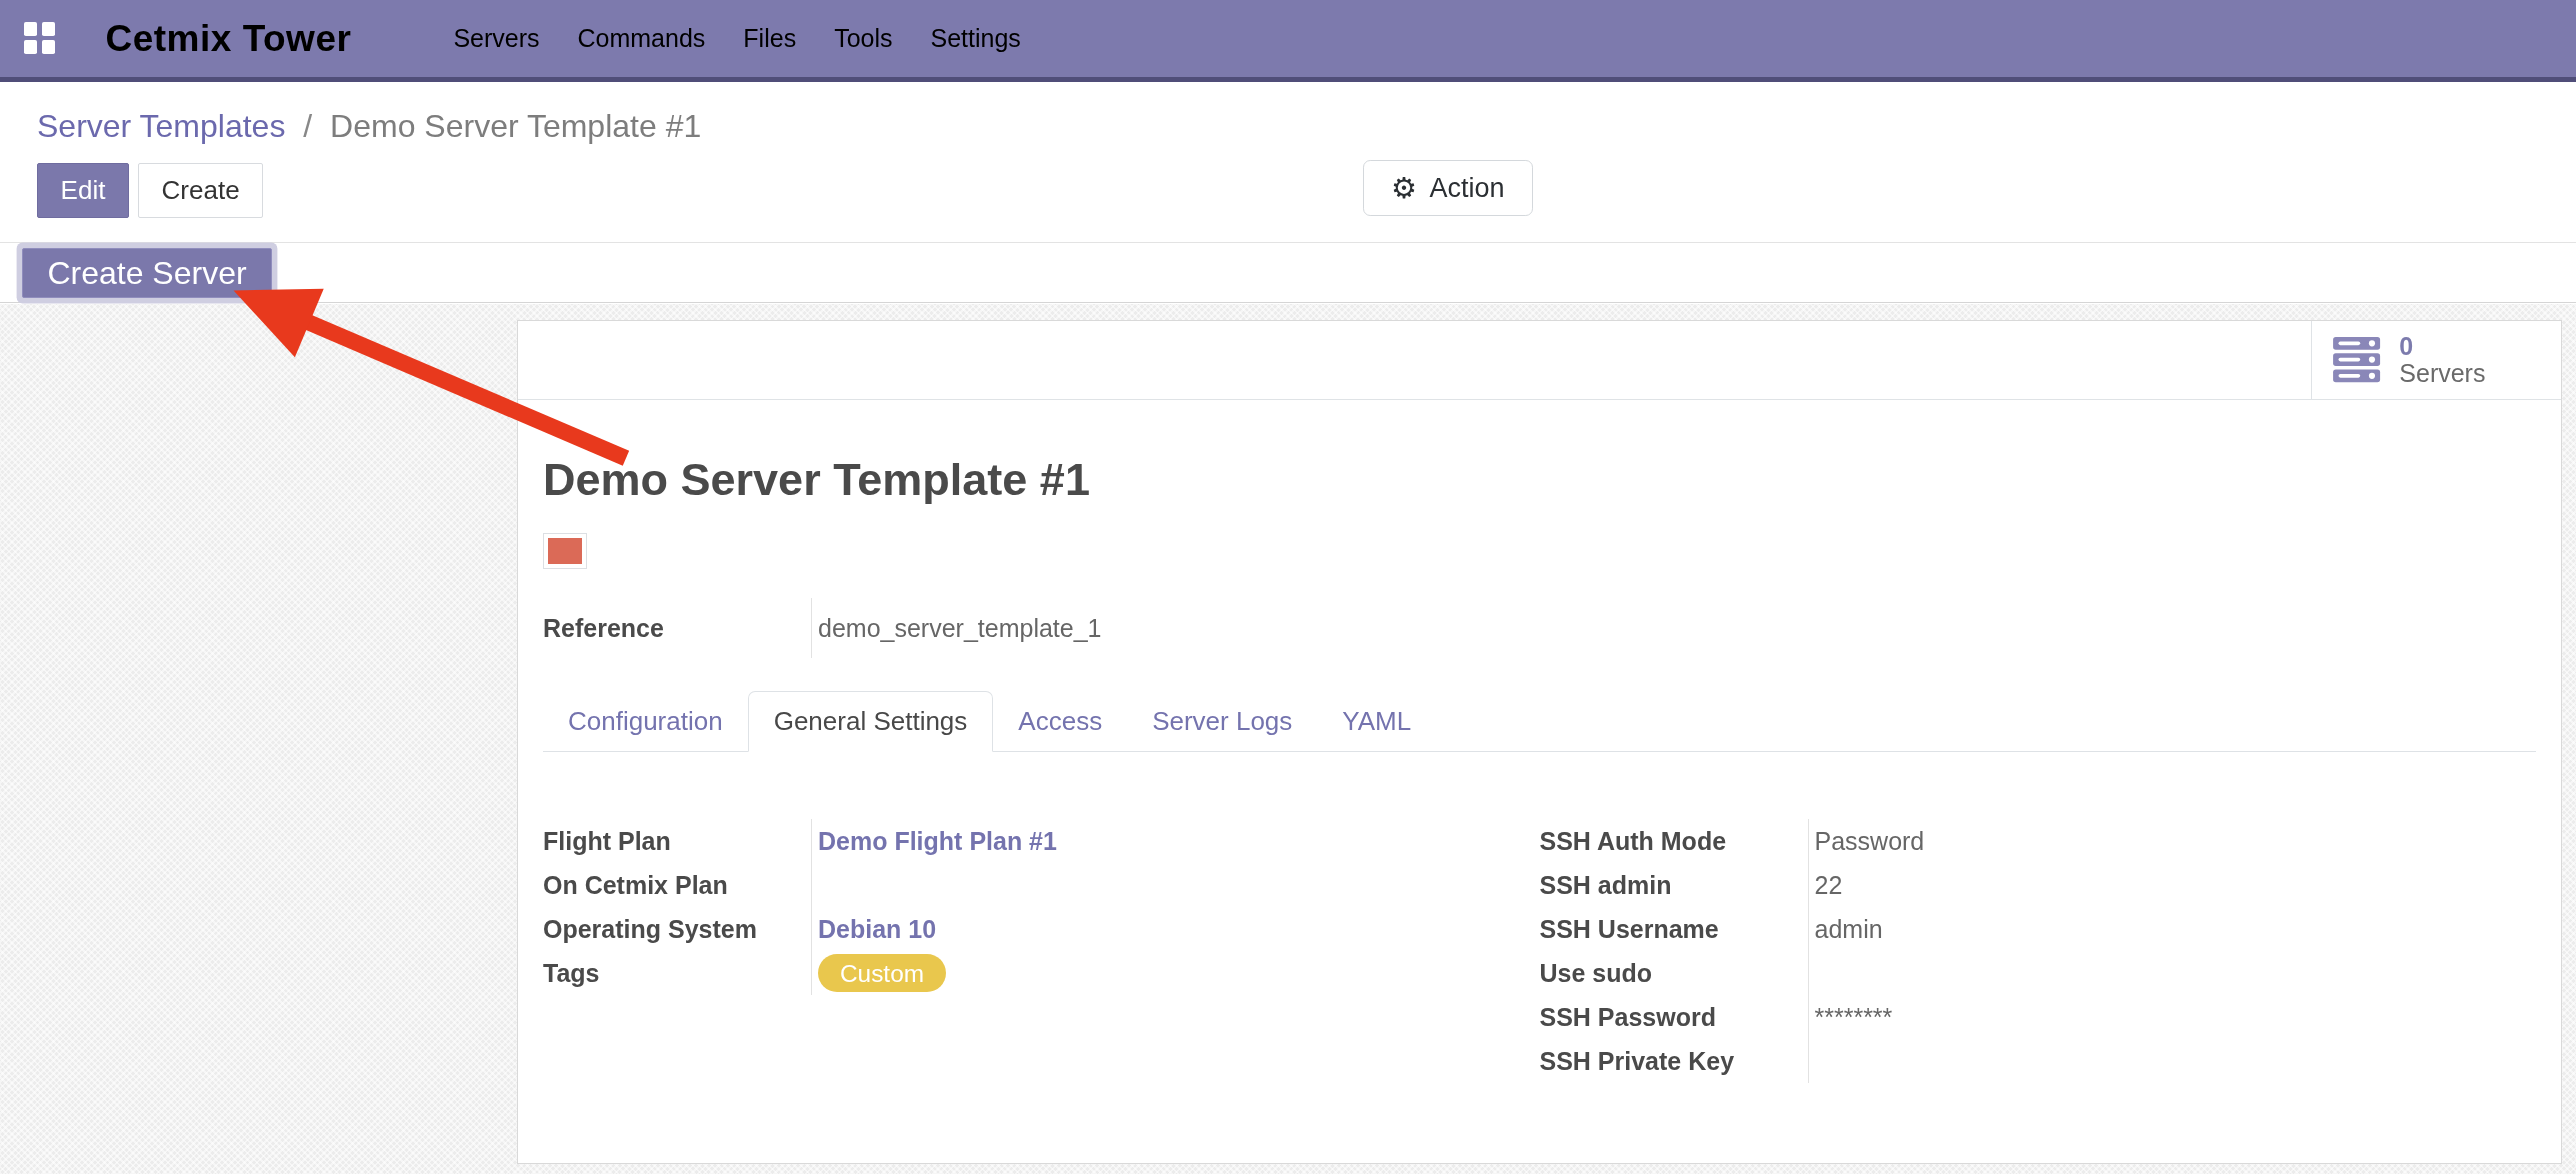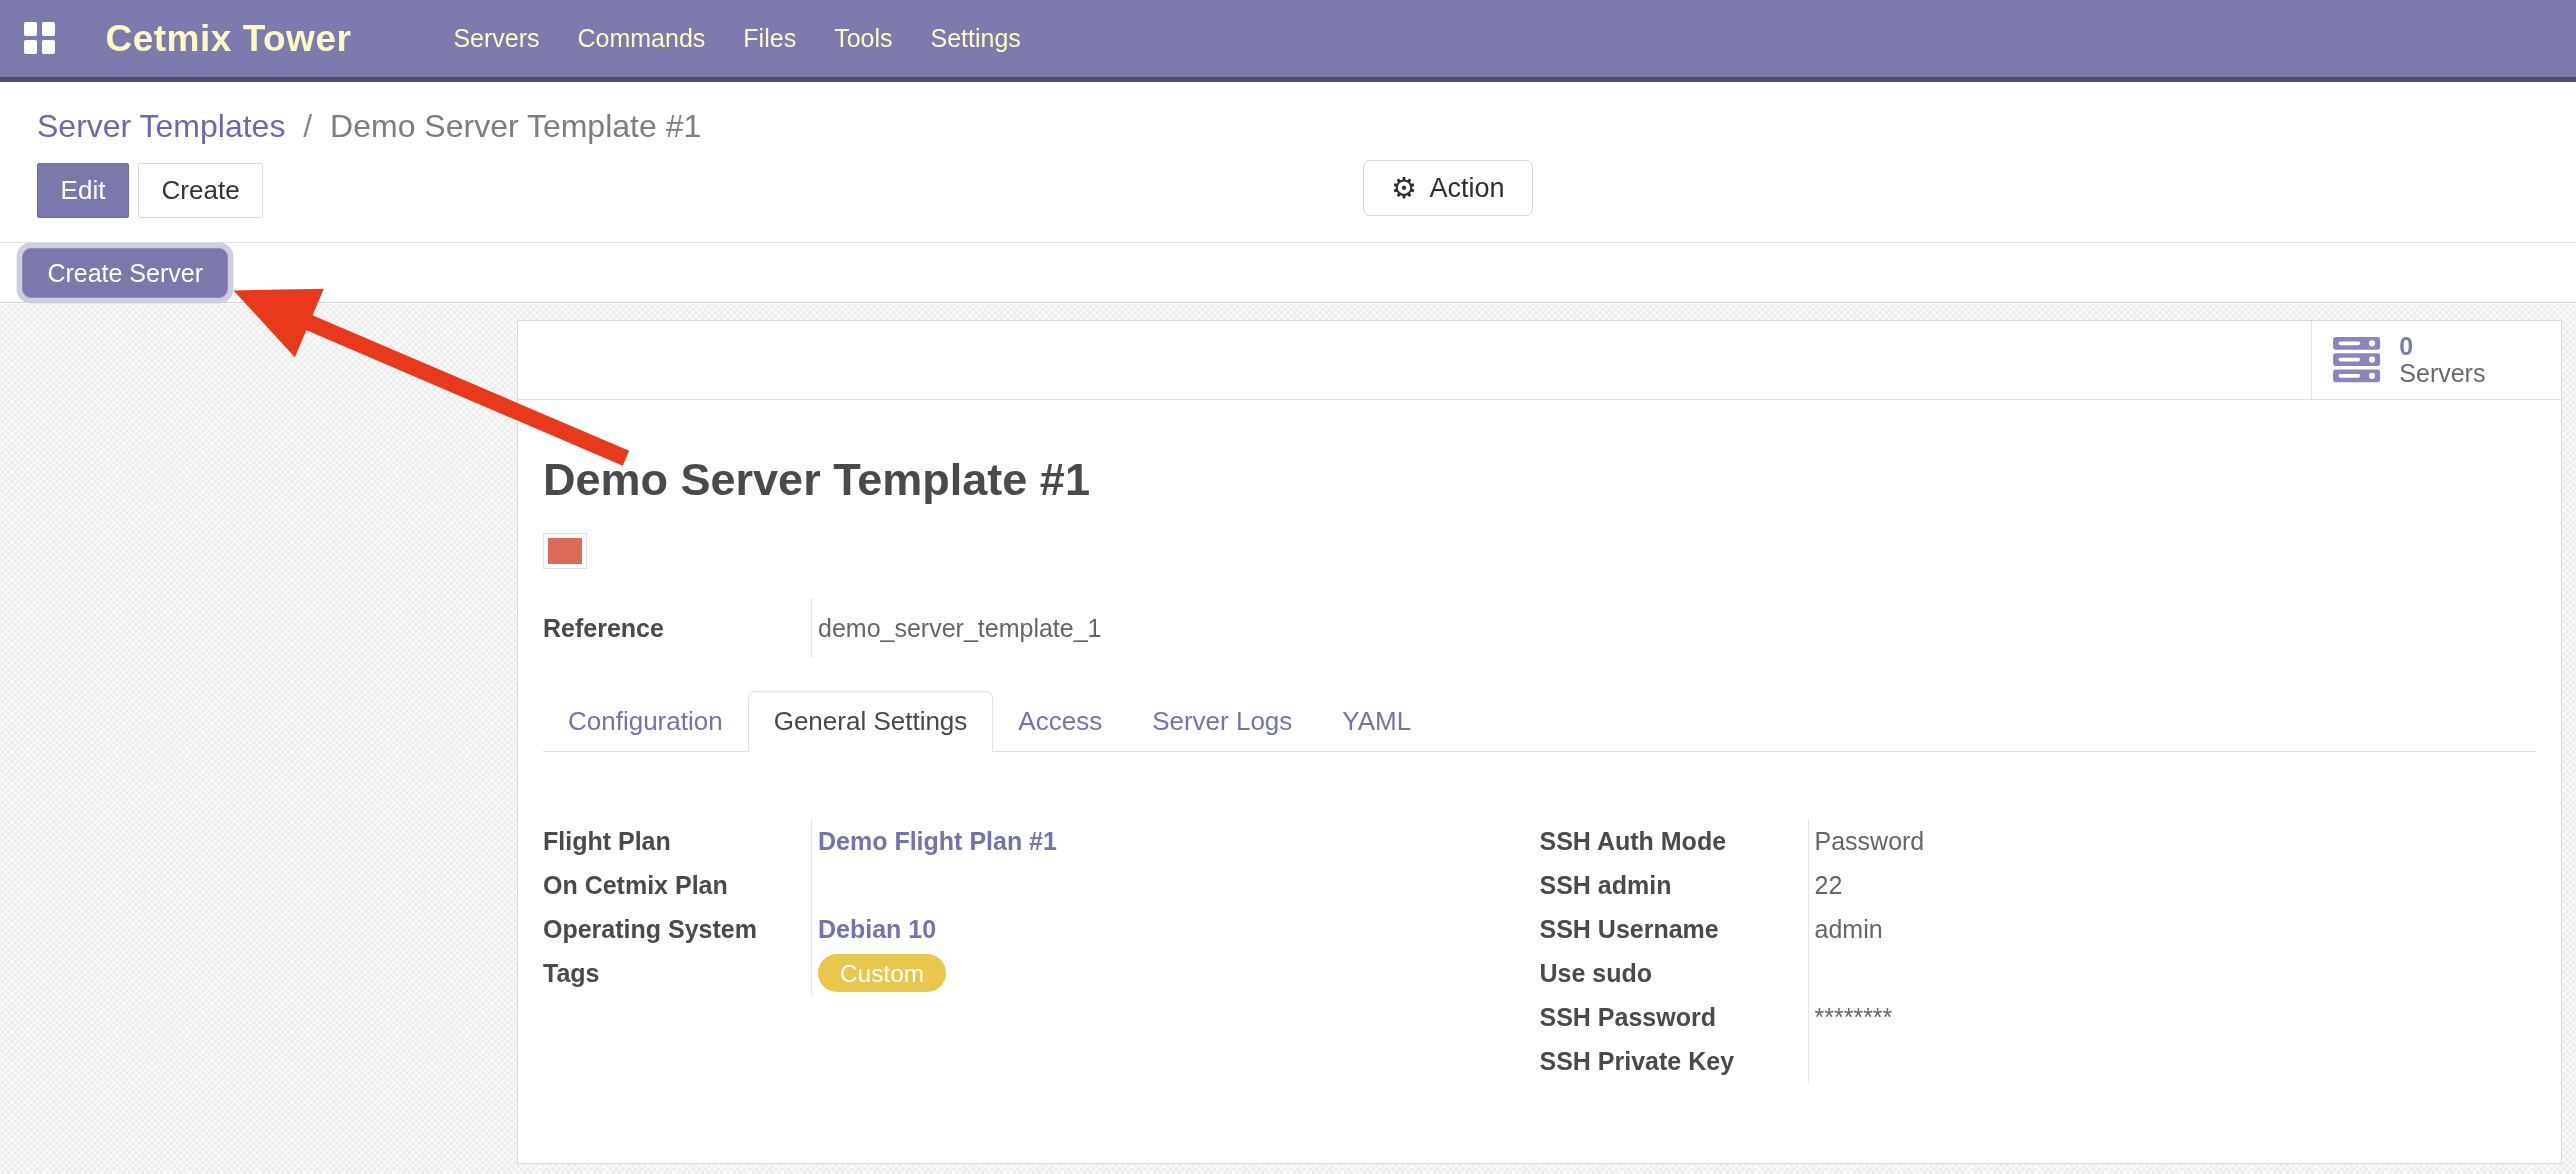--- a/index.html
+++ b/index.html
@@ -10,21 +10,21 @@
     background: #ffffff;
     color: #4a4a4a;
   }
 
   
   .navbar {
     position: absolute; top: 0; left: 0; width: 2576px; height: 82px;
     background: #7d7aad;
     border-bottom: 5.4px solid #504e79;
     display: flex; align-items: center;
-    color: #fef9c3;
+    color: #000000;
   }
   .apps-icon {
     margin-left: 23.5px;
     width: 33px; height: 33px;
     display: grid;
     grid-template-columns: 13.5px 13.5px;
     grid-template-rows: 13.5px 13.5px;
     gap: 4.5px;
     cursor: pointer;
   }
@@ -74,22 +74,22 @@
   
   .create-server-bar {
     position: absolute; top: 242px; left: 0; width: 2576px; height: 61px;
     background: #fff;
     border-top: 0.9px solid #e3e3e3;
     border-bottom: 0.9px solid #d5d5d5;
   }
   .btn-create-server {
     position: absolute; left: 22px; top: 5.4px;
     height: 50px; padding: 0 24.4px;
-    background: #7b78ab; color: #fff; font-size: 25px;
-    border: 0.9px solid #9visible0; border: 0.9px solid #908dbd; border-radius: 9px;
+    background: #7b78ab; color: #fff; font-size: 32px;
+    border: 0.9px solid #9visible0; border: 0.9px solid #908dbd; border-radius: 2px;
     box-shadow: 0 0 0 5.4px #cfcee1;
     display: inline-flex; align-items: center; cursor: pointer;
   }
 
   
   .content-bg {
     position: absolute; top: 304px; left: 0; width: 2576px; height: 870px;
     background-color: #ececec;
     background-image:
       repeating-linear-gradient(45deg,  rgba(255,255,255,0.55) 0 1.8px, rgba(0,0,0,0) 1.8px 4.5px),

